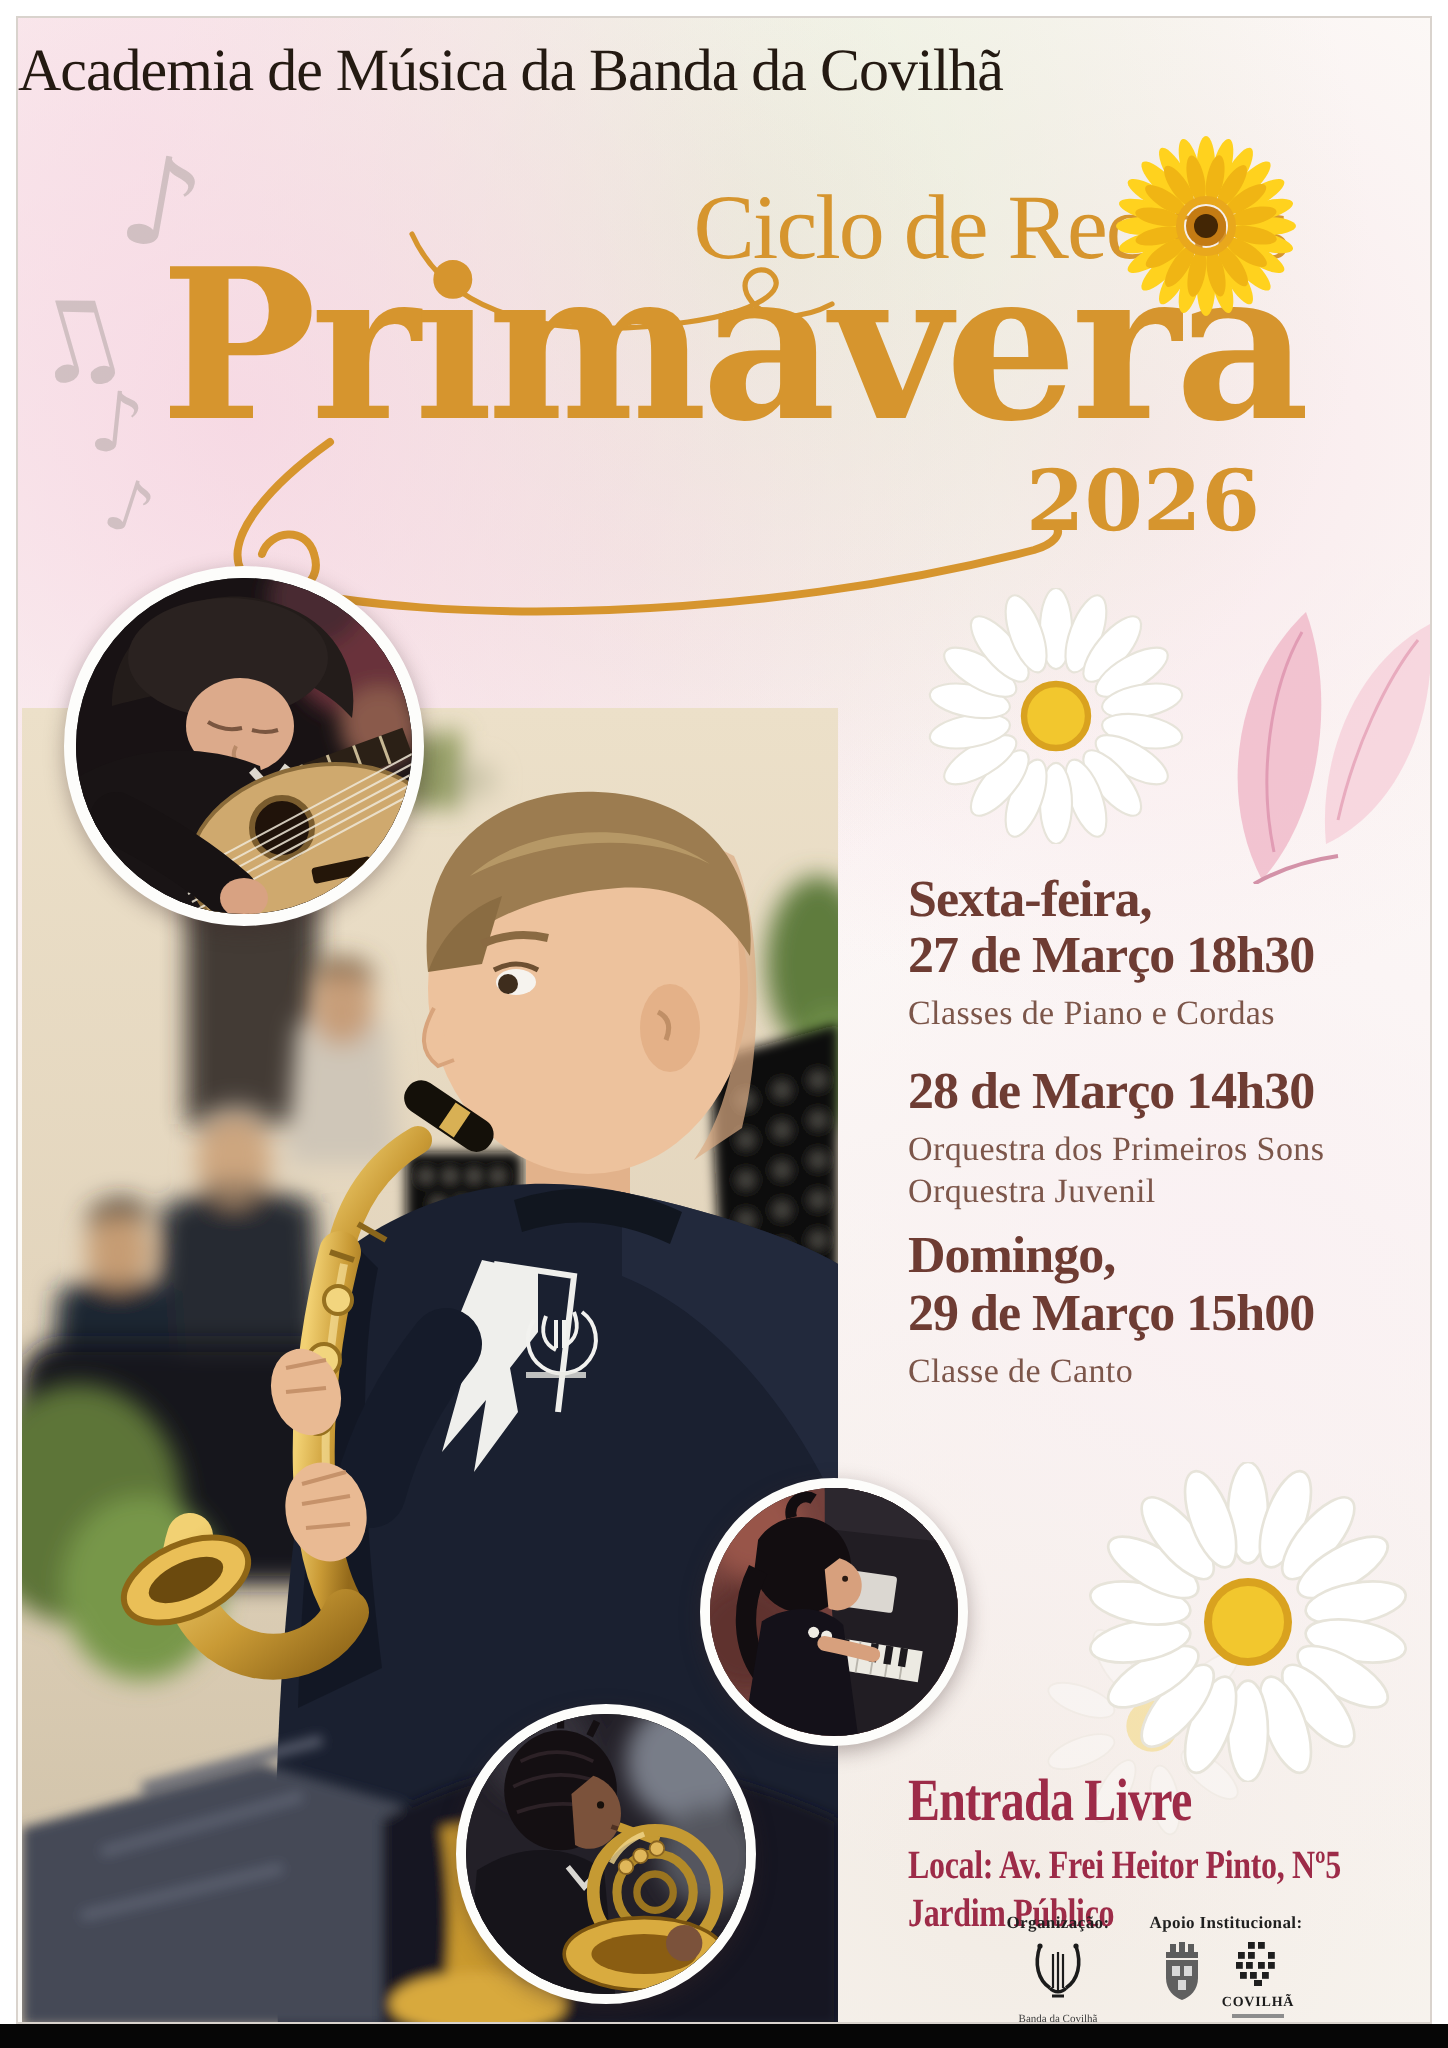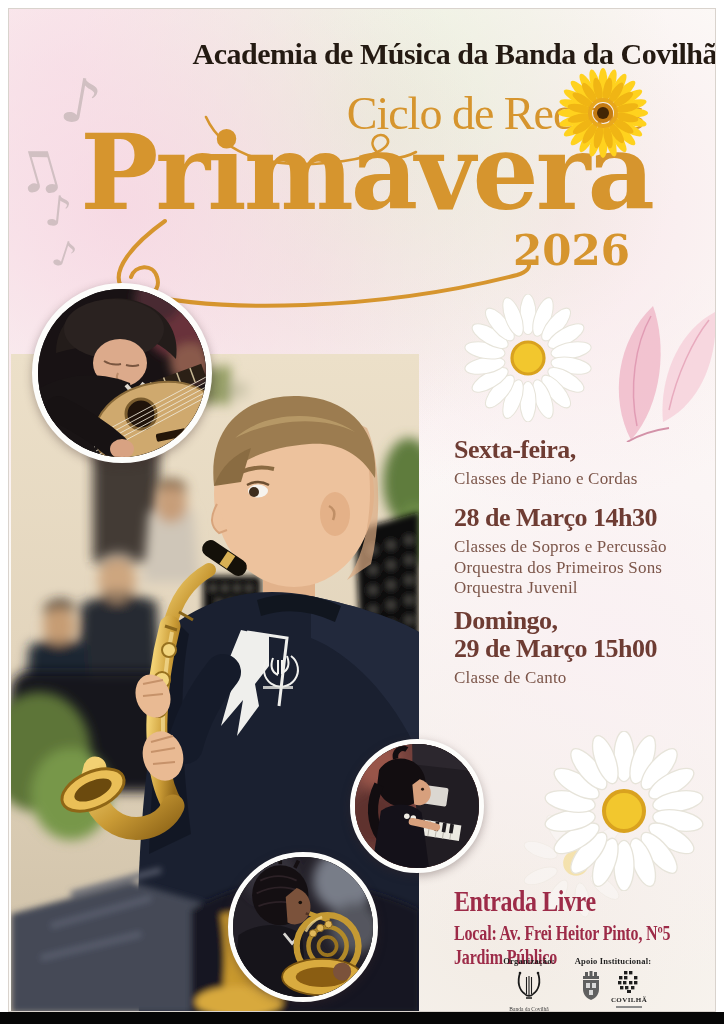--- a/index.html
+++ b/index.html
@@ -12,21 +12,21 @@
       radial-gradient(circle at 52% 11%, rgba(228,237,211,.75), rgba(228,237,211,0) 32%),
       radial-gradient(circle at 78% 21%, rgba(248,228,233,.85), rgba(248,228,233,0) 30%),
       radial-gradient(circle at 8% 6%,  rgba(249,229,234,.8),  rgba(249,229,234,0) 28%),
       radial-gradient(circle at 42% 26%, rgba(247,221,229,.6), rgba(247,221,229,0) 30%),
       radial-gradient(circle at 86% 62%, rgba(250,240,243,.9), rgba(250,240,243,0) 42%),
       radial-gradient(circle at 70% 92%, rgba(241,234,226,.9), rgba(241,234,226,0) 45%),
       #fcfaf7;}
   .black-bar{position:absolute;left:0;top:1012px;width:724px;height:12px;background:#060606;}
 
   .abs{position:absolute;}
-  .header-title{top:28px;left:0;width:708px;text-align:right;font-size:30px;font-weight:700;
+  .header-title{top:10px;left:0;width:708px;text-align:left;font-size:30px;font-weight:400;
     color:#241a12;letter-spacing:-.5px;}
   .note{position:absolute;font-family:"DejaVu Sans",sans-serif;color:#a89f9c;opacity:.48;line-height:1;}
   .n1{left:52px;top:62px;font-size:62px;transform:rotate(10deg);}
   .n2{left:4px;top:134px;font-size:56px;transform:rotate(-16deg);}
   .n3{left:36px;top:182px;font-size:42px;transform:rotate(6deg);}
   .n4{left:44px;top:228px;font-size:36px;transform:rotate(18deg);}
 
   .series-title{top:78px;left:55px;width:580px;text-align:right;font-size:46px;font-weight:400;
     color:#d6952e;letter-spacing:-1px;}
   .main-title{top:112px;left:52px;width:610px;text-align:center;
@@ -501,28 +501,28 @@
           <use href="#pt-d" transform="rotate(300)"></use>
         <use href="#pt-d" transform="rotate(320)"></use>
           <use href="#pt-d" transform="rotate(340)"></use>
       </g>
       <circle r="15" fill="#f2c72e" stroke="#d9a21f" stroke-width="3"></circle>
     </svg>
 
     <div class="abs schedule">
       <div class="entry e1">
         <div class="day">Sexta-feira,</div>
+        <div class="dt">27 de Março 18h30</div>
         <div class="subwrap">
           <div class="sub">Classes de Piano e Cordas</div>
         </div>
       </div>
       <div class="entry e2">
         <div class="dt">28 de Março 14h30</div>
         <div class="subwrap">
-          <div class="sub">Classes de Sopros e Percussão</div>
           <div class="sub">Orquestra dos Primeiros Sons</div>
           <div class="sub">Orquestra Juvenil</div>
         </div>
       </div>
       <div class="entry e3">
         <div class="day">Domingo,</div>
         <div class="dt">29 de Março 15h00</div>
         <div class="subwrap">
           <div class="sub">Classe de Canto</div>
         </div>

